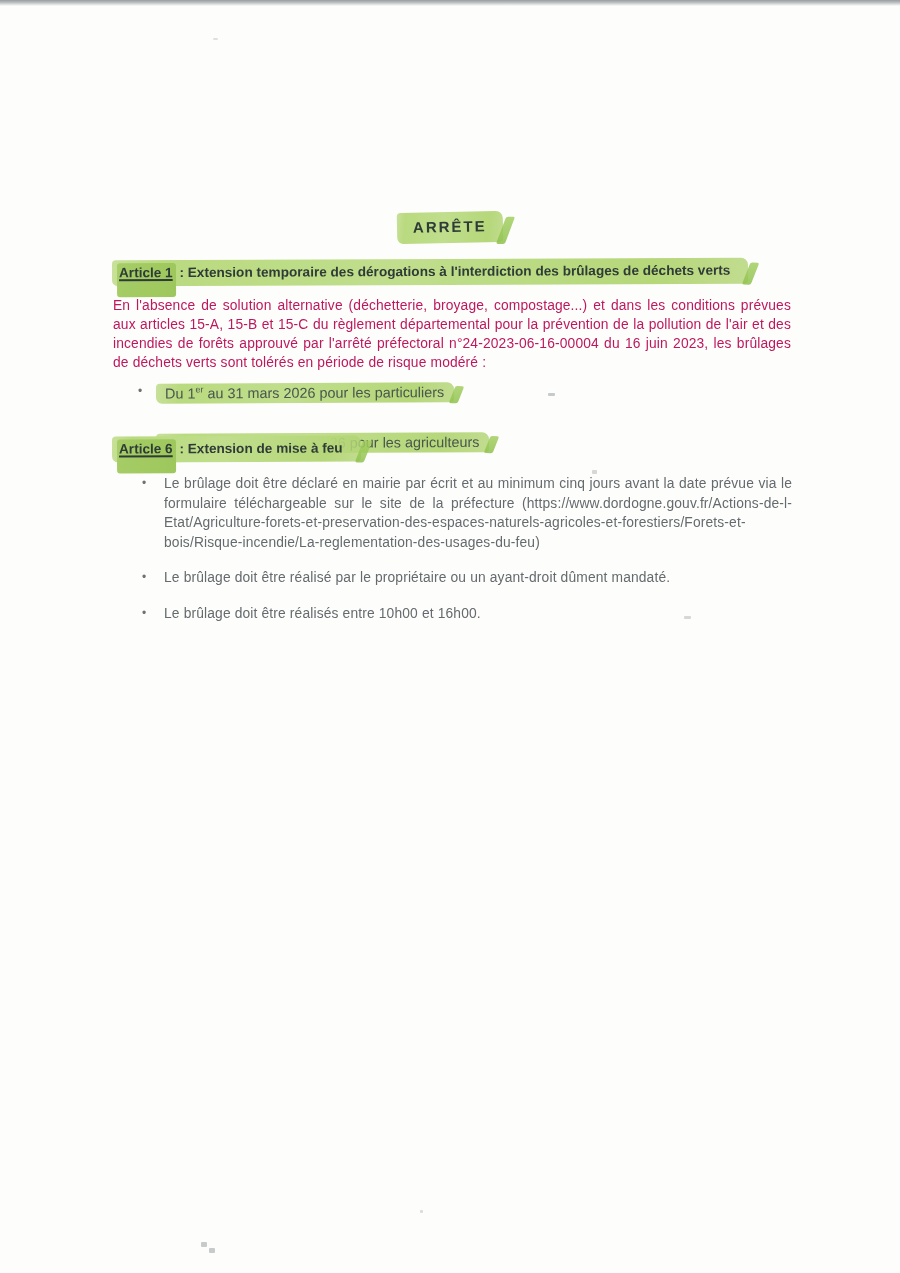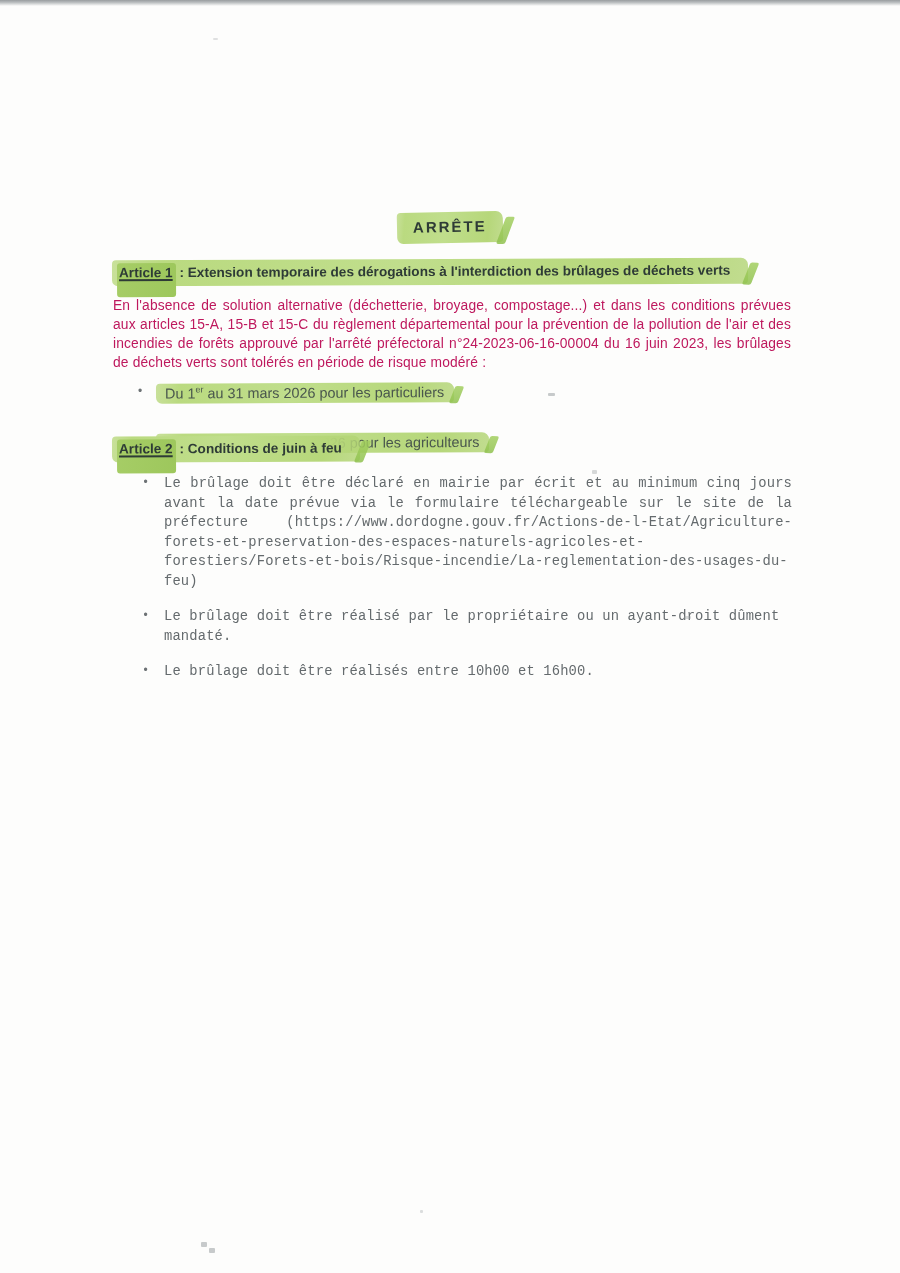--- a/index.html
+++ b/index.html
@@ -152,21 +152,20 @@
   .conditions-list {
     position: absolute;
     top: 474px;
     left: 140px;
     width: 652px;
     list-style: none;
     font-size: 13.8px;
     line-height: 19.5px;
     letter-spacing: .15px;
     color: #646a6d;
-    font-family: Liberation Mono, monospace;
   }
   .conditions-list li {
     position: relative;
     padding-left: 24px;
     margin-bottom: 16px;
   }
   .conditions-list li::before {
     content: "\2022";
     position: absolute;
     left: 2px;
@@ -196,21 +195,21 @@
   <ul class="period-list">
     <li>
       <span class="hl period-hl"><span>Du 1</span><sup>er</sup><span> au 31 mars 2026 pour les particuliers</span></span>
     </li>
     <li>
       <span class="hl period-hl"><span>Du 1</span><sup>er</sup><span> mars au 30 avril 2026 pour les agriculteurs</span></span>
     </li>
   </ul>
 
   <div class="article-heading heading-2">
-    <span class="hl"><span class="article-label">Article 2</span><span> : </span><span>Conditions de juin à feu</span></span>
+    <span class="hl"><span class="article-label">Article 6</span><span> : </span><span>Extension de mise à feu</span></span>
   </div>
 
   <ul class="conditions-list">
     <li class="justified">Le brûlage doit être déclaré en mairie par écrit et au minimum cinq jours avant la date prévue via le formulaire téléchargeable sur le site de la préfecture (https://www.dordogne.gouv.fr/Actions-de-l-Etat/Agriculture-forets-et-preservation-des-espaces-naturels-agricoles-et-forestiers/Forets-et-bois/Risque-incendie/La-reglementation-des-usages-du-feu)</li>
     <li>Le brûlage doit être réalisé par le propriétaire ou un ayant-droit dûment mandaté.</li>
     <li>Le brûlage doit être réalisés entre 10h00 et 16h00.</li>
   </ul>
 
   <div class="speck s1"></div>
   <div class="speck s2"></div>

